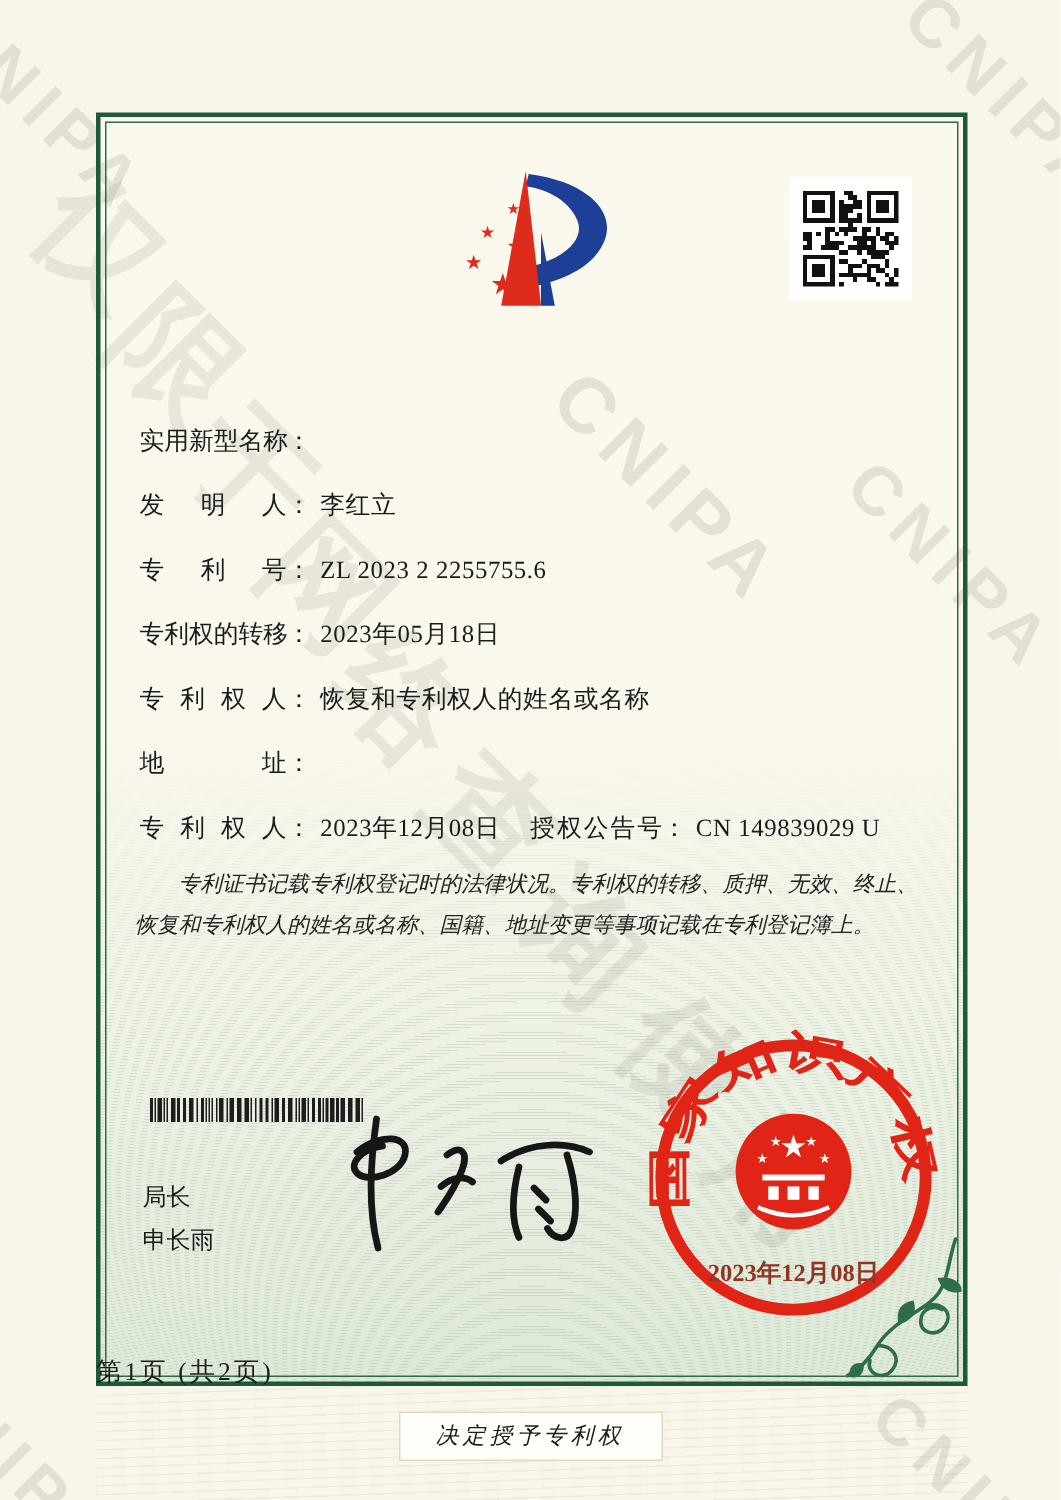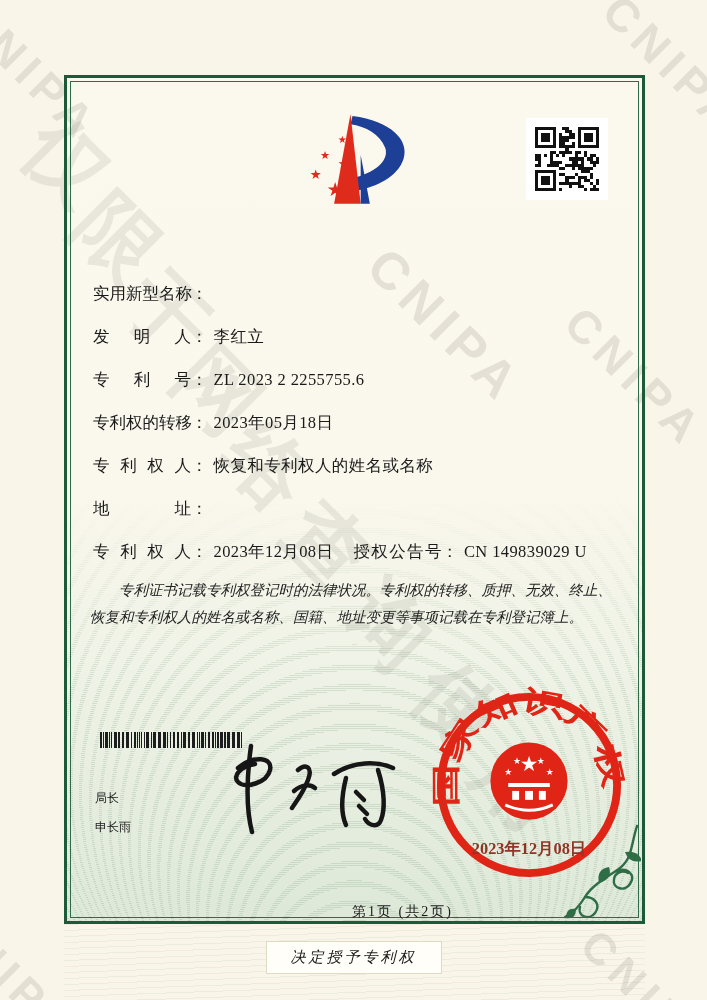--- a/index.html
+++ b/index.html
@@ -83,29 +83,28 @@
     font-style:italic;color:#222;
   }
   .paras p{margin:0 0 4px 0;text-indent:2em;}
   .barcode{
     position:absolute;left:100px;top:732px;width:178px;height:16px;
     display:flex;align-items:stretch;overflow:hidden;
   }
   .barcode span{display:inline-block;background:#1d1d1d;height:100%;flex:none;}
   .director{
     position:absolute;left:95px;top:784px;
-    font-family:"Liberation Sans","DejaVu Sans",sans-serif;font-size:12px;line-height:29px;
+    font-family:"Liberation Sans","DejaVu Sans",sans-serif;font-size:16px;line-height:29px;
   }
   .signature{position:absolute;left:196px;top:740px;width:210px;height:100px;}
   .seal{position:absolute;left:430px;top:686px;width:198px;height:198px;}
   .corner-flourish{position:absolute;left:563px;top:824px;width:78px;height:96px;}
   .page-num{
-    position:absolute;left:64px;top:903px;width:581px;text-align:center;font-size:14px;
+    position:absolute;left:64px;top:903px;width:581px;font-size:17px;
     letter-spacing:2px;
-    padding-left:48px;
   }
   .cont-box{
     position:absolute;left:50%;transform:translateX(-50%);top:941px;
     background:#fffef8;border:1px solid #e0d9c6;padding:6px 24px;
     font-size:15px;font-style:italic;letter-spacing:3px;white-space:nowrap;z-index:4;
   }
 </style>
 </head>
 <body>
 

